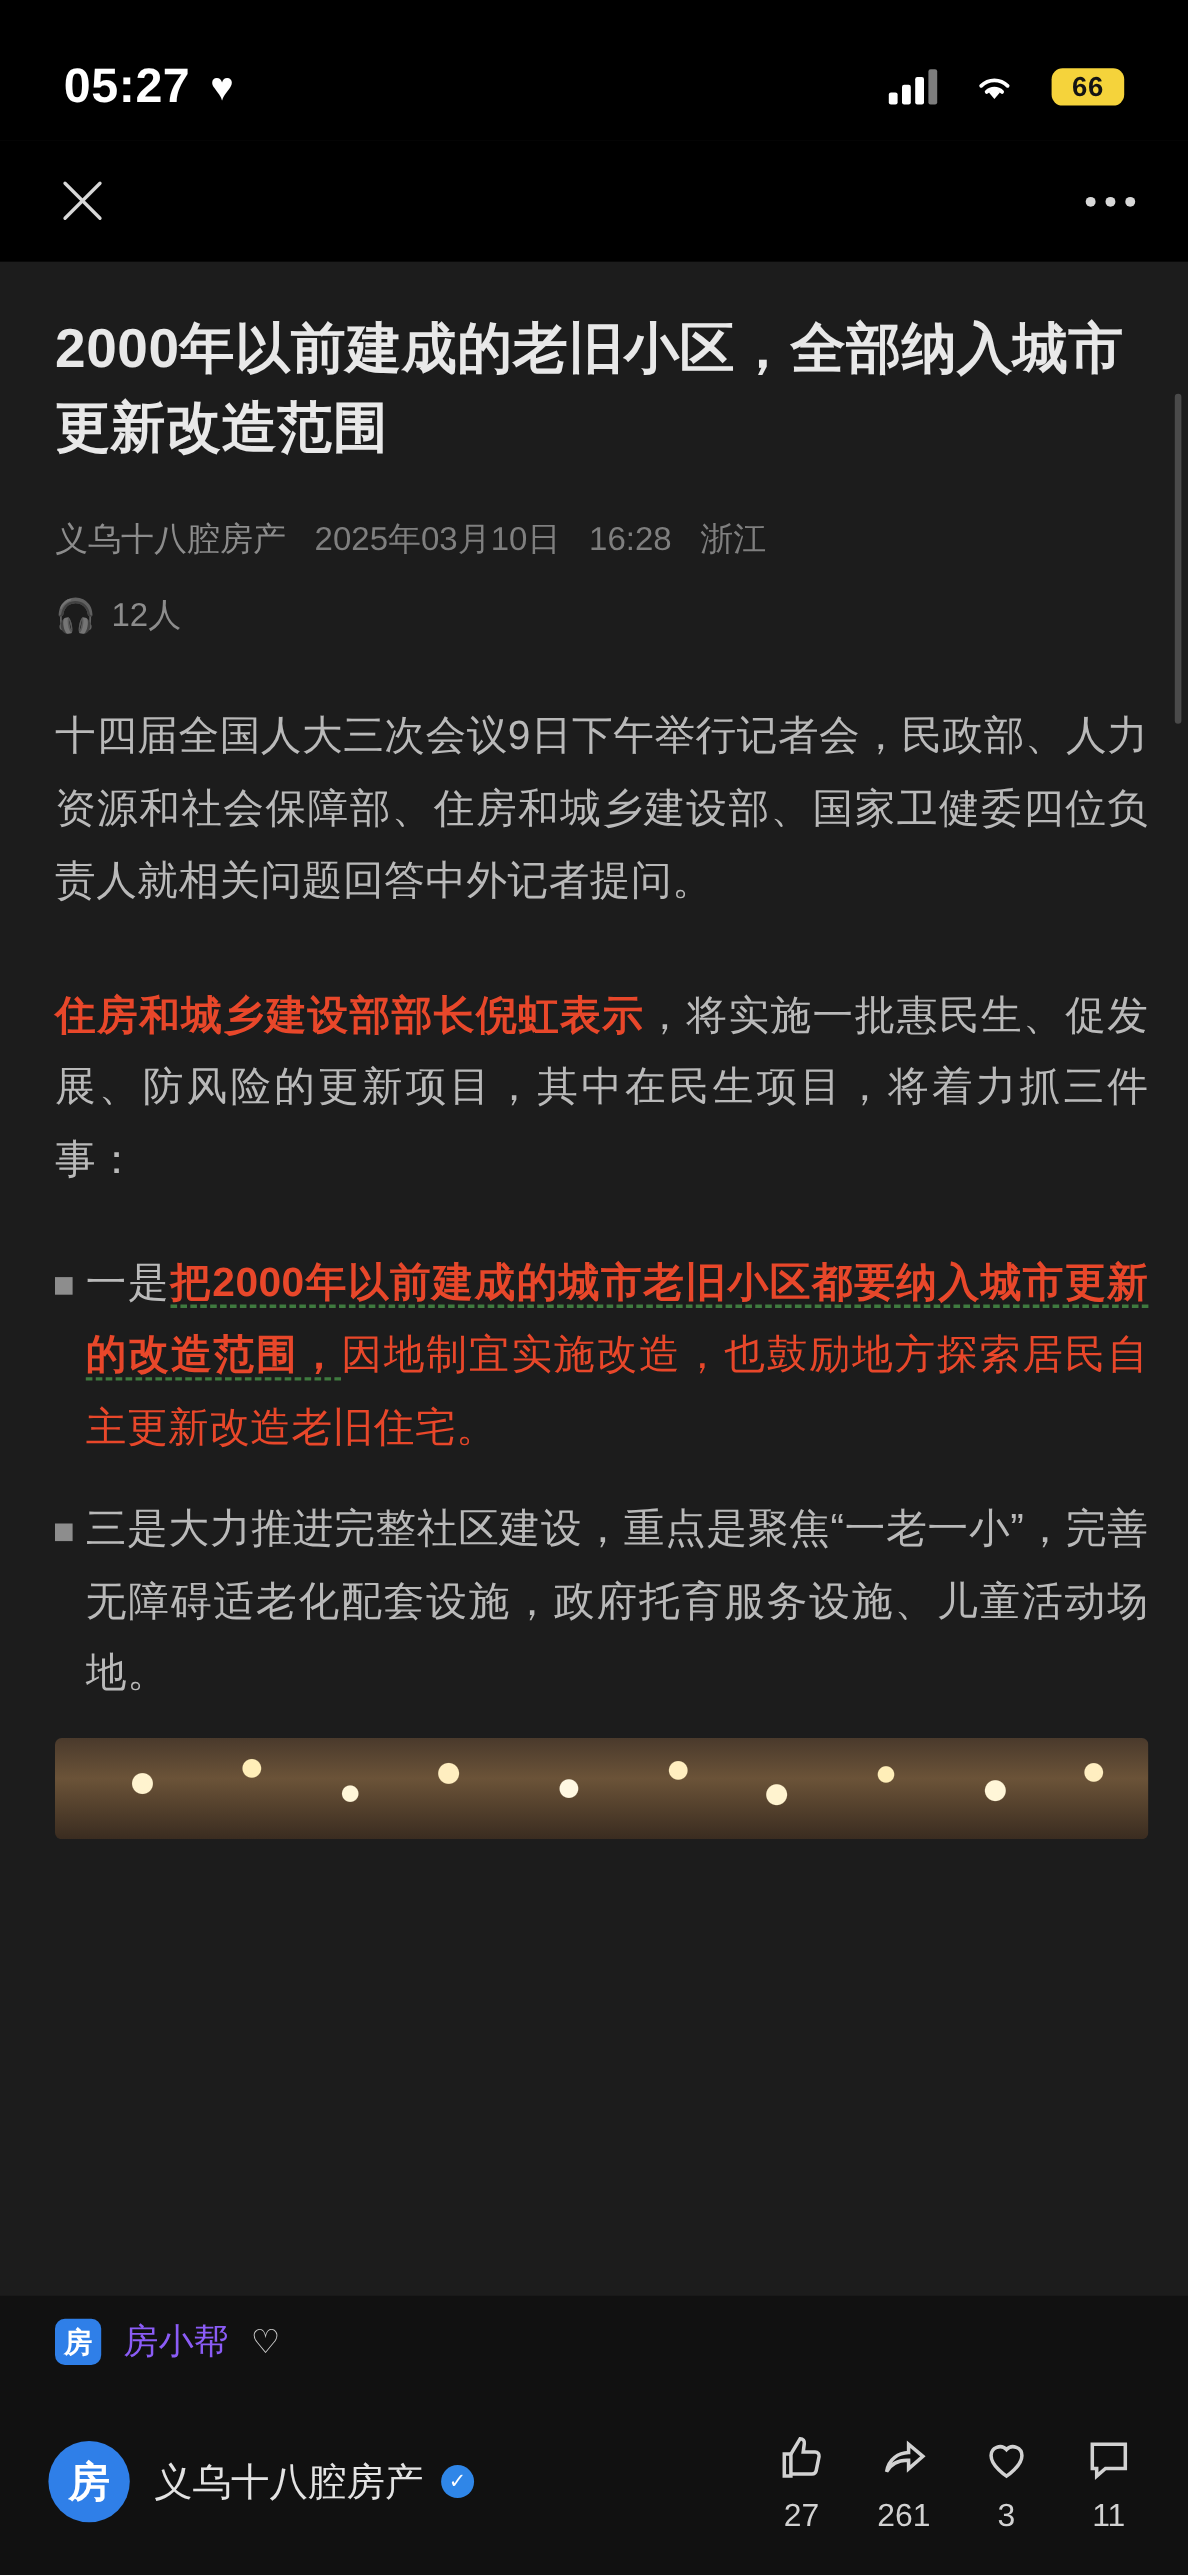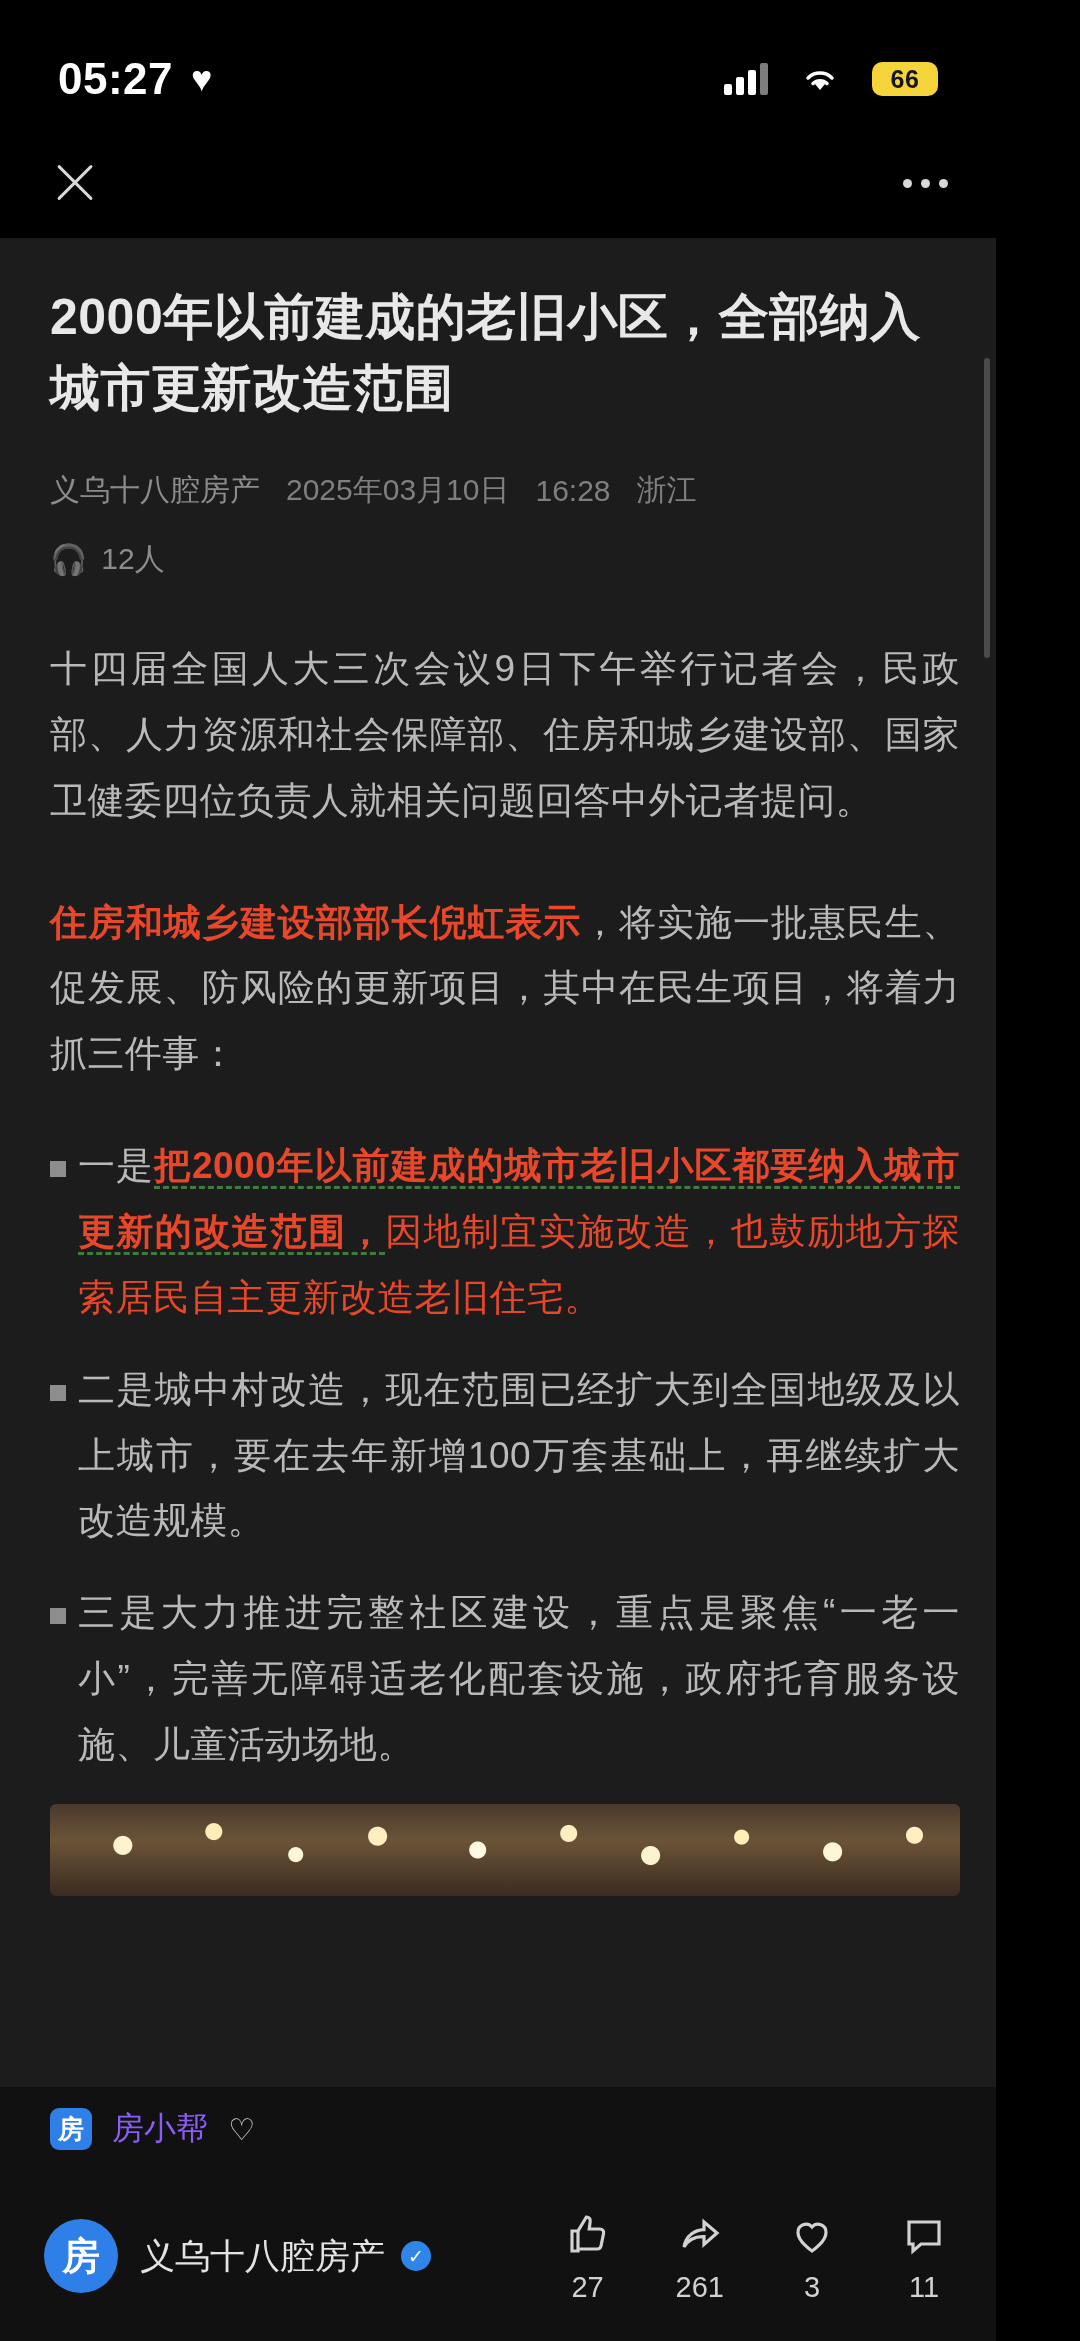--- a/index.html
+++ b/index.html
@@ -4,21 +4,21 @@
 <style>
   * { box-sizing: border-box; margin: 0; padding: 0; }
   html, body {
     width: 1080px; height: 2341px;
     background: #000;
     font-family: "Liberation Sans", "DejaVu Sans", sans-serif;
     overflow: hidden;
   }
   .phone {
     position: relative;
-    width: 996px; height: 2341px;
+    width: 1080px; height: 2341px;
     background: #1b1b1b;
     display: flex; flex-direction: column;
   }
   
   .statusbar {
     height: 128px;
     background: #000;
     display: flex; align-items: center; justify-content: space-between;
     padding: 30px 58px 0 58px;
     color: #fff;
@@ -165,21 +165,21 @@
     font-size: 38px; font-weight: 700;
     display: flex; align-items: center; justify-content: center;
   }
   .acct-name { color: #e3e3e3; font-size: 35px; }
   .verified {
     width: 30px; height: 30px; border-radius: 50%;
     background: #2f86e8; color: #fff; font-size: 19px;
     display: flex; align-items: center; justify-content: center;
     margin-left: -6px;
   }
-  .actions { display: flex; align-items: center; gap: 64px; }
+  .actions { display: flex; align-items: center; gap: 45px; }
   .action {
     display: flex; flex-direction: column; align-items: center; gap: 10px;
     color: #d2d2d2; cursor: pointer;
   }
   .action .ico { height: 52px; display: flex; align-items: center; }
   .action .cnt { font-size: 29px; color: #d2d2d2; }
   
   .home-area {
     height: 84px; background: #111;
     display: flex; align-items: center; justify-content: center;
@@ -251,24 +251,20 @@
 
     <p class="body-p"><span class="hl-red">住房和城乡建设部部长倪虹表示</span><span>，将实施一批惠民生、促发展、防风险的更新项目，其中在民生项目，将着力抓三件事：</span></p>
 
     <div class="bullets">
 
       <div class="bullet">
         <span class="mark"></span>
         <div class="txt"><span>一是</span><span class="emph">把2000年以前建成的城市老旧小区都要纳入城市更新的改造范围，</span><span class="emph-plain">因地制宜实施改造，也鼓励地方探索居民自主更新改造老旧住宅。</span></div>
       </div>
 
-      <div class="bullet">
-        <span class="mark"></span>
-        <div class="txt">二是城中村改造，现在范围已经扩大到全国地级及以上城市，要在去年新增100万套基础上，再继续扩大改造规模。</div>
-      </div>
 
       <div class="bullet">
         <span class="mark"></span>
         <div class="txt">三是大力推进完整社区建设，重点是聚焦“一老一小”，完善无障碍适老化配套设施，政府托育服务设施、儿童活动场地。</div>
       </div>
 
     </div>
 
     <div class="photo-strip"></div>
   </div>

